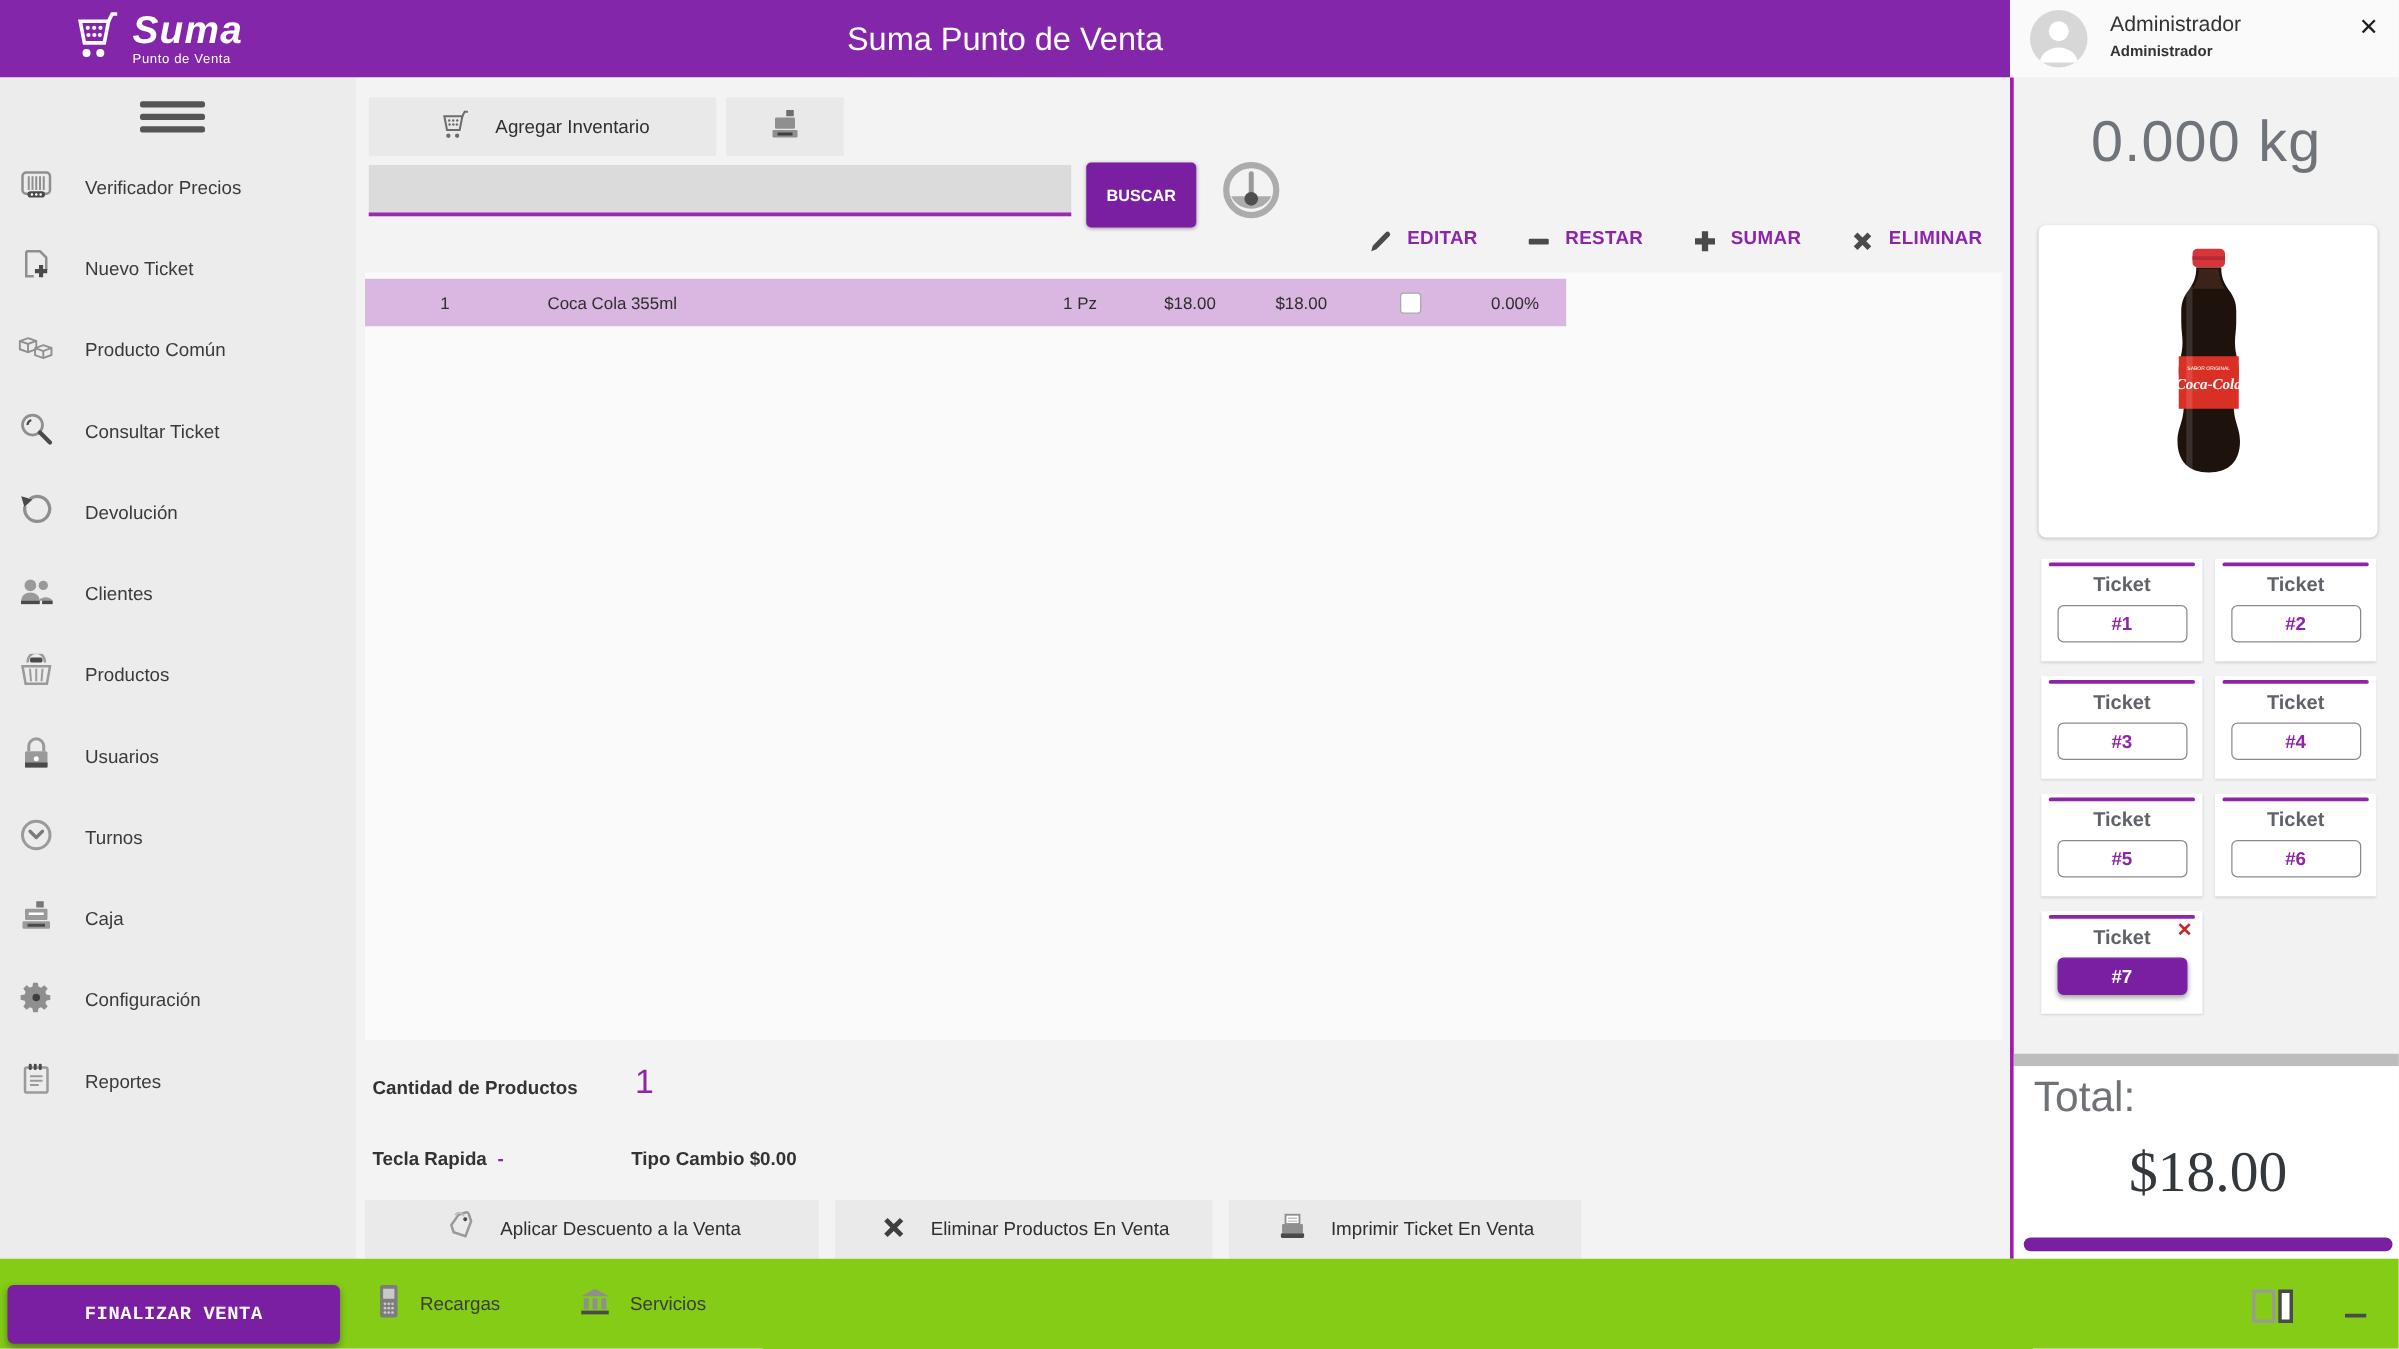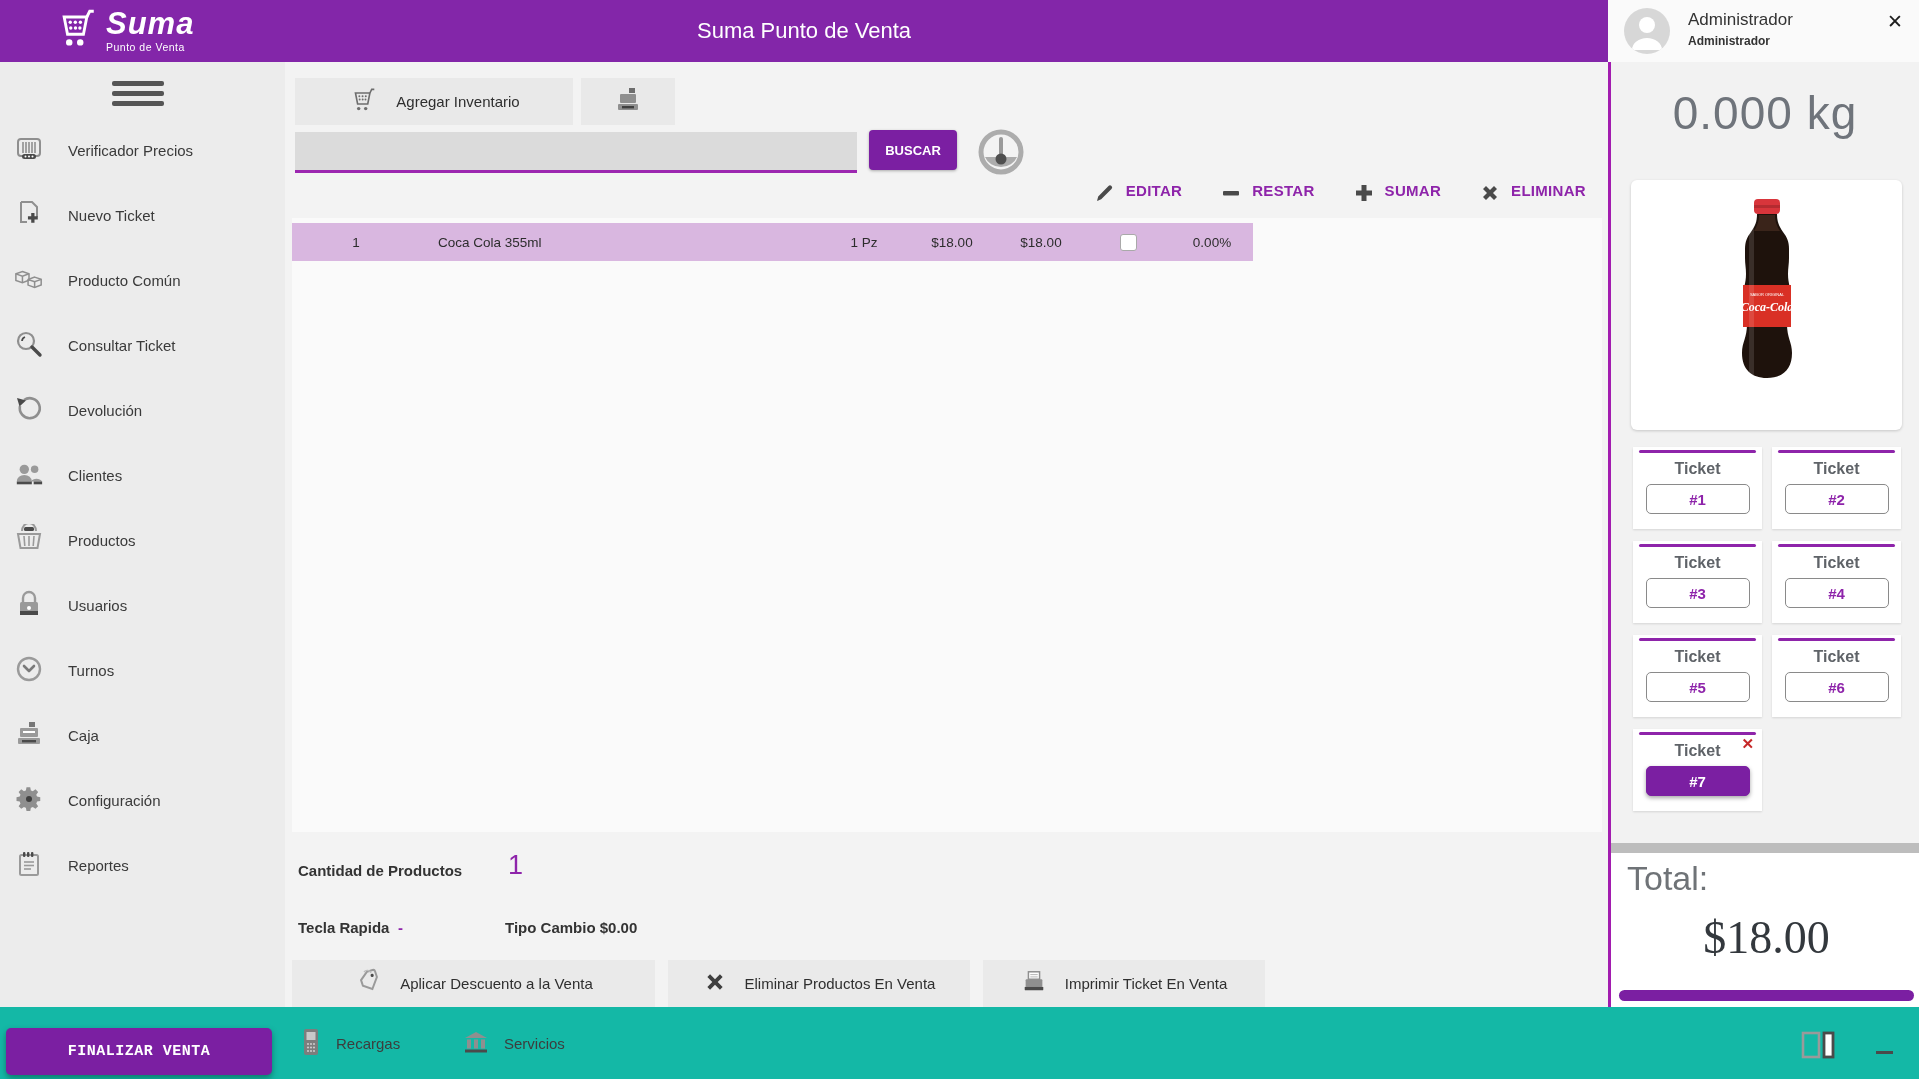--- a/index.html
+++ b/index.html
@@ -5,21 +5,21 @@
   * { margin:0; padding:0; box-sizing:border-box; }
   html,body { width:1919px; height:1079px; }
   body { font-family:"Liberation Sans", sans-serif; background:#F4F4F4; overflow:hidden; }
   .window { position:relative; width:1919px; height:1079px; background:#F4F4F4; }
 
   
   .header { position:absolute; left:0; top:0; width:1608px; height:62px; background:#8326A9; }
   .logo { position:absolute; left:52px; top:6px; display:flex; align-items:center; gap:6px; }
   .logo-text .name { color:#fff; font-size:31px; font-weight:bold; font-style:italic; line-height:32px; letter-spacing:1px; }
   .logo-text .sub  { color:#fff; font-size:10.5px; letter-spacing:.5px; margin-top:1px; }
-  .header-title { position:absolute; left:0; top:0; width:100%; height:62px; display:flex; align-items:center; justify-content:center; color:#fff; font-size:22px; pointer-events:none; }
+  .header-title { position:absolute; left:0; top:0; width:100%; height:62px; display:flex; align-items:center; justify-content:center; color:#fff; font-size:26px; pointer-events:none; }
   .header-right { position:absolute; left:1608px; top:0; width:311px; height:62px; background:#FAFAFA; }
   .avatar { position:absolute; left:16px; top:8px; width:46px; height:46px; border-radius:50%; background:#D7D7D7; overflow:hidden; }
   .user-name { position:absolute; left:80px; top:10px; font-size:17px; color:#333; }
   .user-role { position:absolute; left:80px; top:34px; font-size:12px; font-weight:bold; color:#333; }
   .close-x { position:absolute; right:16px; top:10px; font-size:19px; color:#1c1c1c; cursor:pointer; }
 
   
   .sidebar { position:absolute; left:0; top:62px; width:285px; height:1017px; background:#ECECEC; }
   .hamburger { position:absolute; left:112px; top:14px; width:52px; height:34px; display:flex; flex-direction:column; justify-content:center; gap:5px; cursor:pointer; }
   .hamburger div { height:5px; background:#555; border-radius:2px; }
@@ -28,21 +28,21 @@
   .nav-item svg { width:30px; height:30px; flex:0 0 30px; }
   .nav-item span.lbl { font-size:15px; color:#3a3a3a; }
   .finalize { position:absolute; left:6px; top:1028px; width:266px; height:47px; background:#7B1FA2; color:#fff; border:none; border-radius:5px; font-size:15px; font-weight:bold; letter-spacing:.5px; box-shadow:0 3px 6px rgba(0,0,0,.35); cursor:pointer; z-index:6; font-family:Liberation Mono, monospace; }
 
   
   .main { position:absolute; left:285px; top:62px; width:1323px; height:945px; background:#F3F3F3; }
   .btn-gray { background:#E9E9E9; border:none; display:flex; align-items:center; justify-content:center; gap:18px; font-size:15px; color:#2f2f2f; cursor:pointer; font-family:inherit; }
   .btn-add-inv { position:absolute; left:10px; top:16px; width:278px; height:47px; }
   .btn-register { position:absolute; left:296px; top:16px; width:94px; height:47px; }
   .search-input { position:absolute; left:10px; top:70px; width:562px; height:41px; background:#DBDBDB; border:none; border-bottom:3px solid #9C27B0; padding-left:8px; font-size:18px; color:#222; font-family:inherit; outline:none; }
-  .btn-buscar { position:absolute; left:584px; top:68px; width:88px; height:40px; background:#7B1FA2; color:#fff; border:none; border-radius:4px; font-size:13px; font-weight:bold; cursor:pointer; font-family:inherit; box-shadow:0 1px 3px rgba(0,0,0,.3); }
+  .btn-buscar { position:absolute; left:584px; top:68px; width:88px; height:52px; background:#7B1FA2; color:#fff; border:none; border-radius:4px; font-size:13px; font-weight:bold; cursor:pointer; font-family:inherit; box-shadow:0 1px 3px rgba(0,0,0,.3); }
   .gauge { position:absolute; left:690px; top:64px; width:52px; height:52px; cursor:pointer; }
   .actions { position:absolute; top:120px; right:22px; display:flex; align-items:center; gap:38px; }
   .action { display:flex; align-items:flex-start; gap:10px; cursor:pointer; }
   .action .alabel { color:#8E24AA; font-weight:bold; font-size:15px; letter-spacing:.3px; }
   .action svg { width:22px; height:22px; }
 
   .table-wrap { position:absolute; left:7px; top:156px; width:1310px; height:614px; background:#FAFAFA; padding-top:5px; }
   .trow { display:flex; width:961px; }
   .thead { background:#E3E3E3; height:27px; }
   .thead .cell { color:#8C8C8C; font-size:14px; display:flex; align-items:center; justify-content:center; }
@@ -73,21 +73,21 @@
   .ticket-num.active { background:#7B1FA2; border-color:#7B1FA2; color:#fff; box-shadow:0 2px 4px rgba(0,0,0,.35); }
   .ticket-close { position:absolute; right:8px; top:6px; color:#C62828; font-weight:bold; font-size:15px; cursor:pointer; }
   .total-card { position:absolute; left:0; top:781px; width:311px; }
   .total-topbar { height:10px; background:#BDBDBD; }
   .total-body { background:#fff; height:154px; position:relative; }
   .total-label { position:absolute; left:16px; top:6px; font-size:34px; color:#6F7377;text-align:right; }
   .total-value { position:absolute; left:0; top:58px; width:100%; text-align:center; font-family:"Liberation Serif", serif; font-size:46px; color:#33383D; }
   .total-accent { position:absolute; left:8px; right:8px; bottom:6px; height:11px; background:#7B1FA2; border-radius:6px; }
 
   
-  .statusbar { position:absolute; left:0; top:1007px; width:1919px; height:72px; background:#14b8a6; }
+  .statusbar { position:absolute; left:0; top:1007px; width:1919px; height:72px; background:#84cc16; }
   .sb-item { position:absolute; top:0; height:72px; display:flex; align-items:center; gap:14px; font-size:15px; color:#3d3d3d; cursor:pointer; }
   .sb-recargas { left:300px; }
   .sb-servicios { left:462px; }
   .datetime { position:absolute; right:142px; top:0; height:72px; display:flex; align-items:center; gap:14px; font-size:16px; color:#4a4a4a; }
   .rects-icon { position:absolute; right:78px; top:24px; display:flex; gap:3px; align-items:flex-start; cursor:pointer; }
   .minimize { position:absolute; right:26px; top:44px; width:17px; height:3px; background:#4a4a4a; cursor:pointer; }
 </style>
 </head>
 <body>
 

